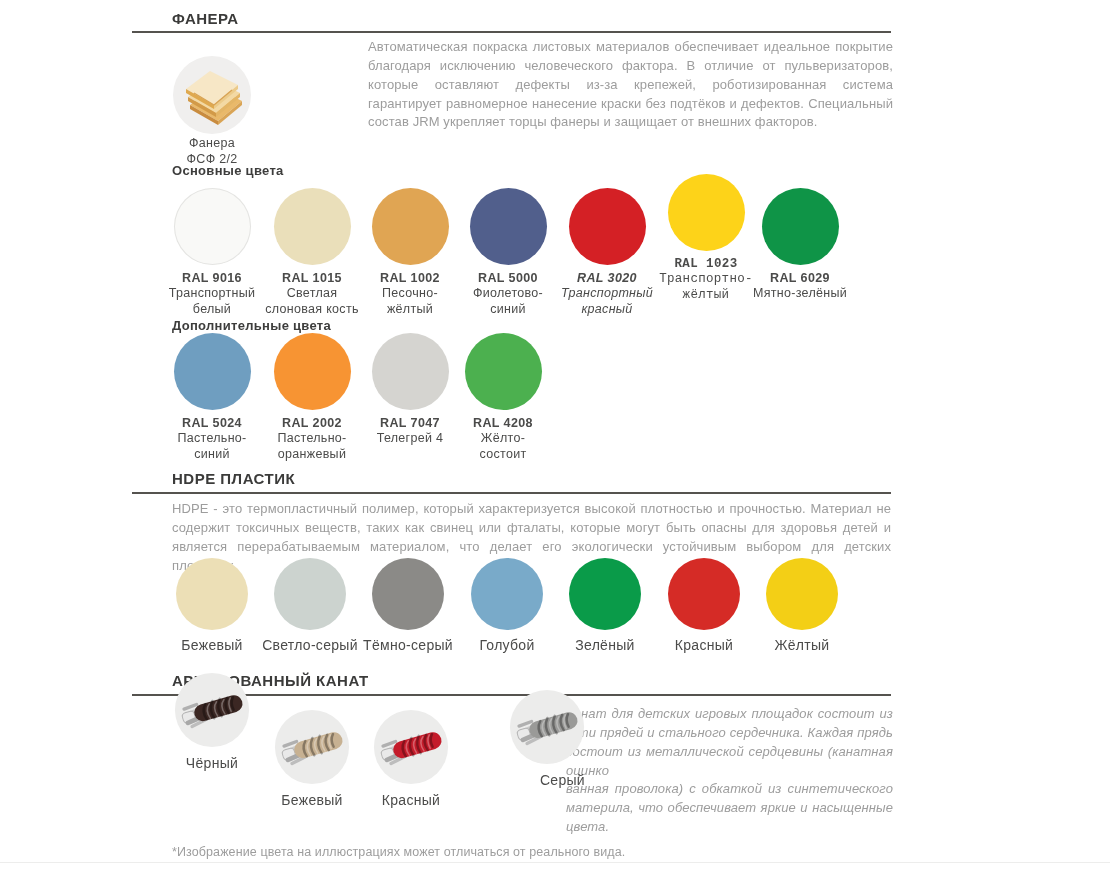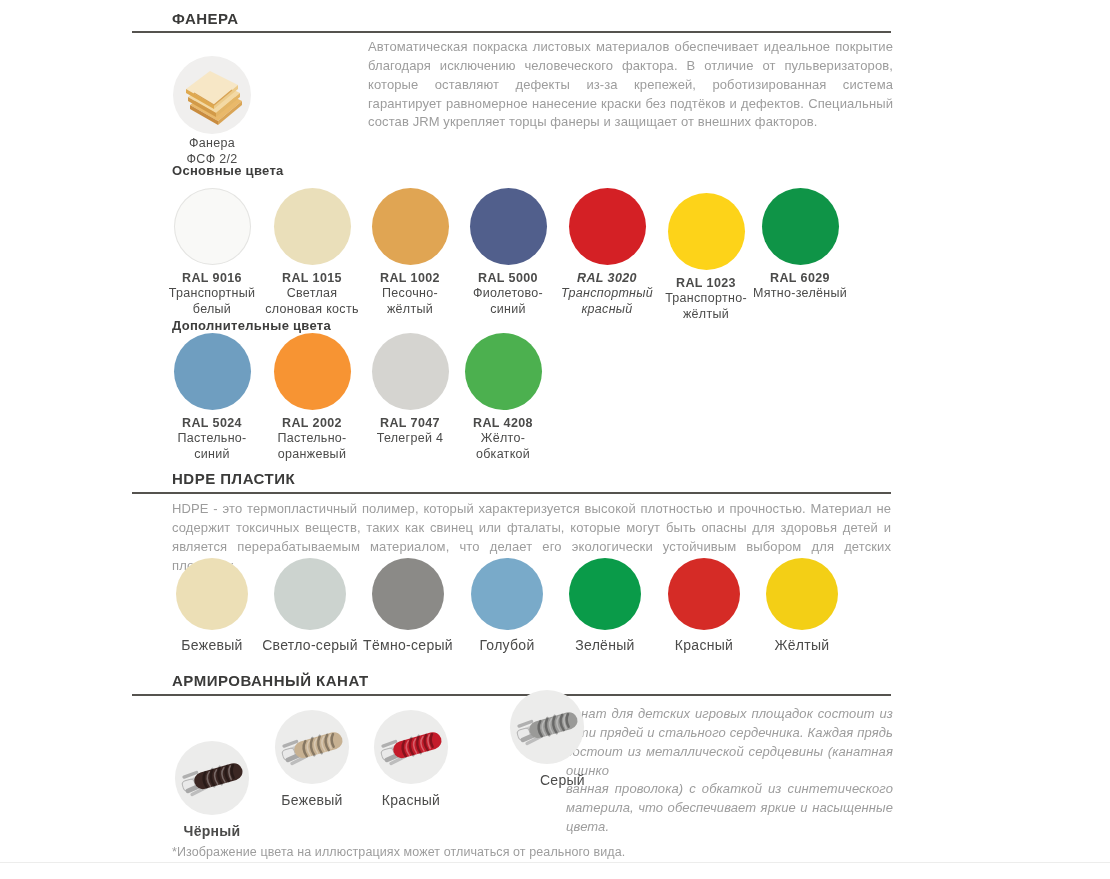--- a/index.html
+++ b/index.html
@@ -86,21 +86,21 @@
     <div class="code">RAL 5000</div>
     <div class="cname">Фиолетово-
 синий</div>
   </div>
   <div class="sw" style="left:607px; top:188px;font-style:italic;">
     <div class="circle d77" style="background-color: rgb(212, 32, 37);"></div>
     <div class="code">RAL 3020</div>
     <div class="cname">Транспортный
 красный</div>
   </div>
-  <div class="sw" style="left:706px; top:193px;">
+  <div class="sw" style="left:706px; top:174px;font-family:Liberation Mono, monospace;">
     <div class="circle d77" style="background-color: rgb(253, 211, 25);"></div>
     <div class="code">RAL 1023</div>
     <div class="cname">Транспортно-
 жёлтый</div>
   </div>
   <div class="sw" style="left:800px; top:188px;">
     <div class="circle d77" style="background-color: rgb(15, 148, 71);"></div>
     <div class="code">RAL 6029</div>
     <div class="cname">Мятно-зелёный</div>
   </div>
@@ -121,21 +121,21 @@
   </div>
   <div class="sw" style="left:410px; top:333px;">
     <div class="circle d77" style="background-color: rgb(213, 212, 208);"></div>
     <div class="code">RAL 7047</div>
     <div class="cname">Телегрей 4</div>
   </div>
   <div class="sw" style="left:503px; top:333px;">
     <div class="circle d77" style="background-color: rgb(76, 176, 79);"></div>
     <div class="code">RAL 4208</div>
     <div class="cname">Жёлто-
-обкаткой</div>
+состоит</div>
   </div>
 
   <div class="section-title" style="left:172px; top:470px;">HDPE ПЛАСТИК</div>
   <div class="section-rule" style="top:492px;"></div>
   <div class="para" style="left:172px; top:500px; width:719px;">HDPE - это термопластичный полимер, который характеризуется высокой плотностью и прочностью. Материал не содержит токсичных веществ, таких как свинец или фталаты, которые могут быть опасны для здоровья детей и является перерабатываемым материалом, что делает его экологически устойчивым выбором для детских площадок.</div>
 
   <div class="sw" style="left:212px; top:558px;">
     <div class="circle d72" style="background-color: rgb(236, 223, 182);"></div>
     <div class="cname solo">Бежевый</div>
   </div>
@@ -162,21 +162,21 @@
   <div class="sw" style="left:802px; top:558px;">
     <div class="circle d72" style="background-color: rgb(243, 207, 22);"></div>
     <div class="cname solo">Жёлтый</div>
   </div>
 
   <div class="section-title" style="left:172px; top:672px;">АРМИРОВАННЫЙ КАНАТ</div>
   <div class="section-rule" style="top:694px;"></div>
   <div class="para preline" style="left:566px; top:705px; width:327px;">Канат для детских игровых площадок состоит из 6-ти прядей и стального сердечника. Каждая прядь состоит из металлической сердцевины (канатная оцинко
 ванная проволока) с обкаткой из синтетического материла, что обеспечивает яркие и насыщенные цвета.</div>
 
-  <div class="sw" style="left:212px; top:740px;font-weight:bold;">
+  <div class="sw" style="left:212px; top:672px;">
     <div class="icon-wrap" style="width: 76px; height: 76px; color: rgb(59, 39, 35);">
       <svg viewBox="0 0 80 80" width="76" height="76">
         <circle cx="40" cy="40" r="39" fill="#ececeb"></circle>
         <g transform="rotate(-16 40 40)">
           <path d="M12 31 L26 30" stroke="#b0b0b0" stroke-width="3.5" stroke-linecap="round"></path>
           <path d="M10 38 L28 36" stroke="#c9c9c9" stroke-width="5" stroke-linecap="round"></path>
           <rect x="8" y="35" width="13" height="11" rx="4" fill="#e9e9e9" stroke="#b5b5b5"></rect>
           <path d="M12 46 L28 44" stroke="#a8a8a8" stroke-width="5" stroke-linecap="round"></path>
           <path d="M15 51 L30 48" stroke="#bdbdbd" stroke-width="3.5" stroke-linecap="round"></path>
           <path d="M30 40 L64 40" stroke="currentColor" stroke-width="18" stroke-linecap="round"></path>

